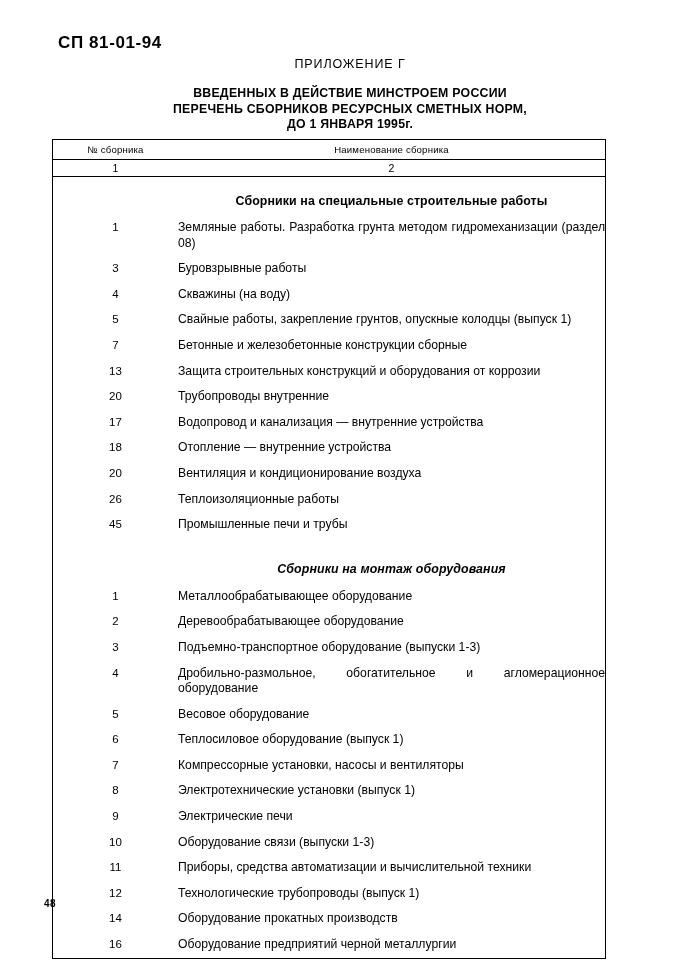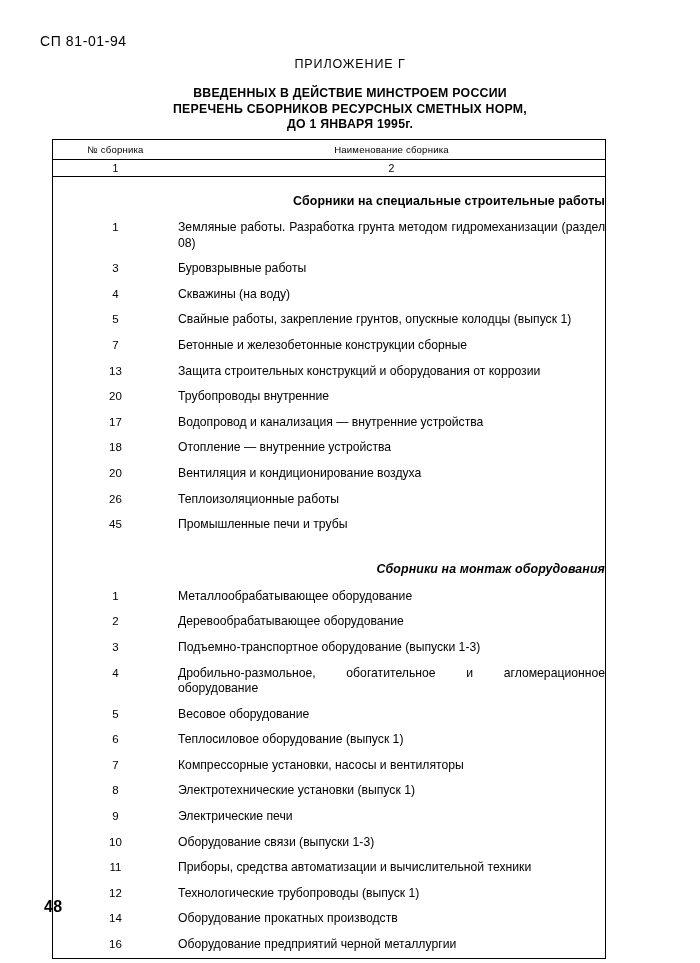--- a/index.html
+++ b/index.html
@@ -21,24 +21,24 @@
     position: absolute;
     inset: 0;
     width: 700px;
     height: 963px;
     overflow: hidden;
   }
 
   
   .doc-code {
     position: absolute;
-    left: 40px;
+    left: 58px;
     top: 33px;
-    font-size: 14px;
-    font-weight: normal;
+    font-size: 17px;
+    font-weight: bold;
     letter-spacing: 0.6px;
   }
 
   
   .appendix-label {
     position: absolute;
     left: 0;
     right: 0;
     top: 57px;
     text-align: center;
@@ -111,21 +111,21 @@
     border-bottom: 1px solid #000;
     padding-top: 2px;
     padding-bottom: 2px;
     text-align: center;
     font-size: 10.5px;
   }
   tr.colnum td.name { padding-left: 0; padding-right: 0; }
 
   
   tr.section td.name {
-    text-align: right;
+    text-align: center;
     font-weight: bold;
     font-size: 12.4px;
     letter-spacing: 0.1px;
     padding-top: 17px;
     padding-bottom: 7px;
   }
   tr.section-mid td.name {
     padding-top: 24px;
     padding-bottom: 8px;
     font-style: italic;
@@ -145,21 +145,21 @@
   tr.item td.name.justify {
     text-align: justify;
     text-justify: inter-word;
   }
 
   
   .folio {
     position: absolute;
     left: 44px;
     top: 898px;
-    font-size: 16px;
+    font-size: 10px;
     font-weight: bold;
     letter-spacing: 0.4px;
   }
 </style>
 </head>
 <body>
 
 <div class="page">
 
   <div class="doc-code">СП 81-01-94</div>

